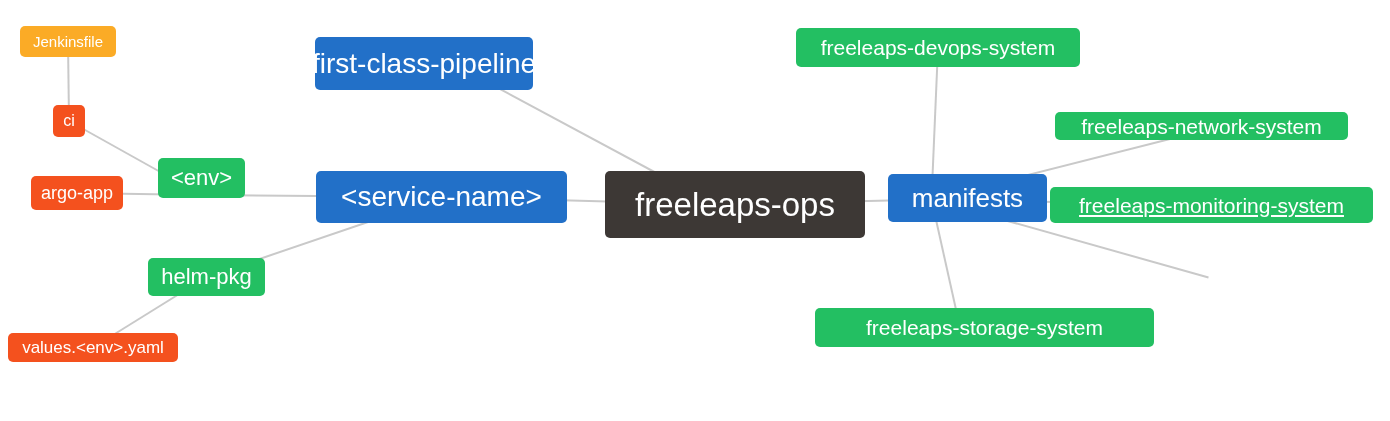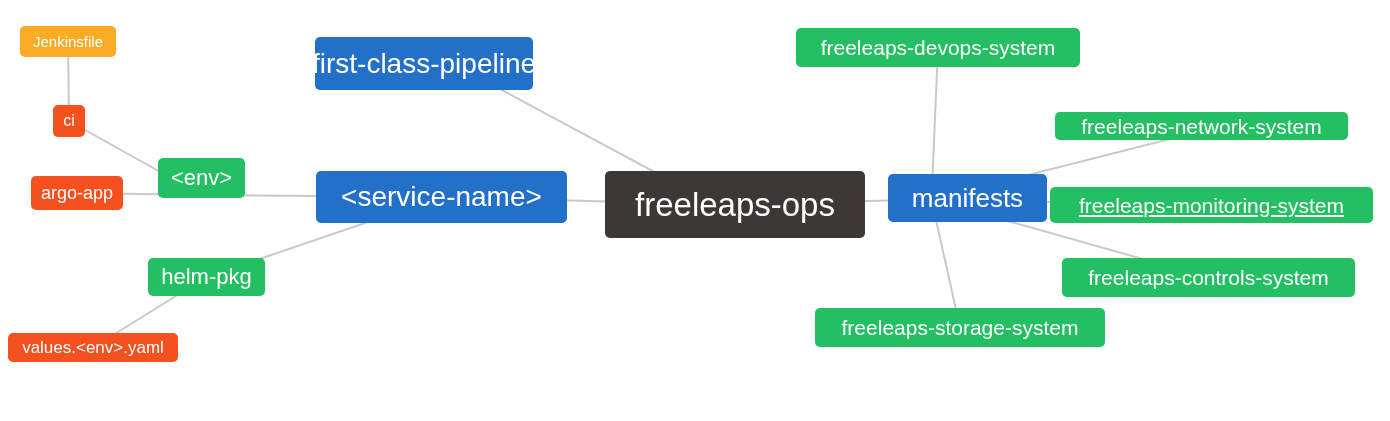--- a/index.html
+++ b/index.html
@@ -87,17 +87,16 @@
   <div class="node dark" style="left:585px; top:171px; width:260px; height:67px; font-size:33px;margin-left:20px;">freeleaps-ops</div>
 
   <div class="node blue" style="left:852px; top:174px; width:159px; height:48px; font-size:26px;margin-left:36px;">manifests</div>
 
   <div class="node green" style="left:796px; top:28px; width:284px; height:39px; font-size:21px;">freeleaps-devops-system</div>
 
   <div class="node green" style="left:1055px; top:112px; width:293px; height:28px; font-size:21px;text-align:right;">freeleaps-network-system</div>
 
   <div class="node green" style="left:1050px; top:187px; width:323px; height:36px; font-size:21px;text-decoration:underline;">freeleaps-monitoring-system</div>
 
-  <div class="node green" style="left:1062px; top:258px; width:293px; height:39px; font-size:21px;">freeleaps-controls-system</div>
 
-  <div class="node green" style="left:815px; top:308px; width:290px; height:39px; font-size:21px;">freeleaps-storage-system</div>
+  <div class="node green" style="left:815px; top:308px; width:339px; height:39px; font-size:21px;">freeleaps-storage-system</div>
 
 </div>
 
 </body></html>

